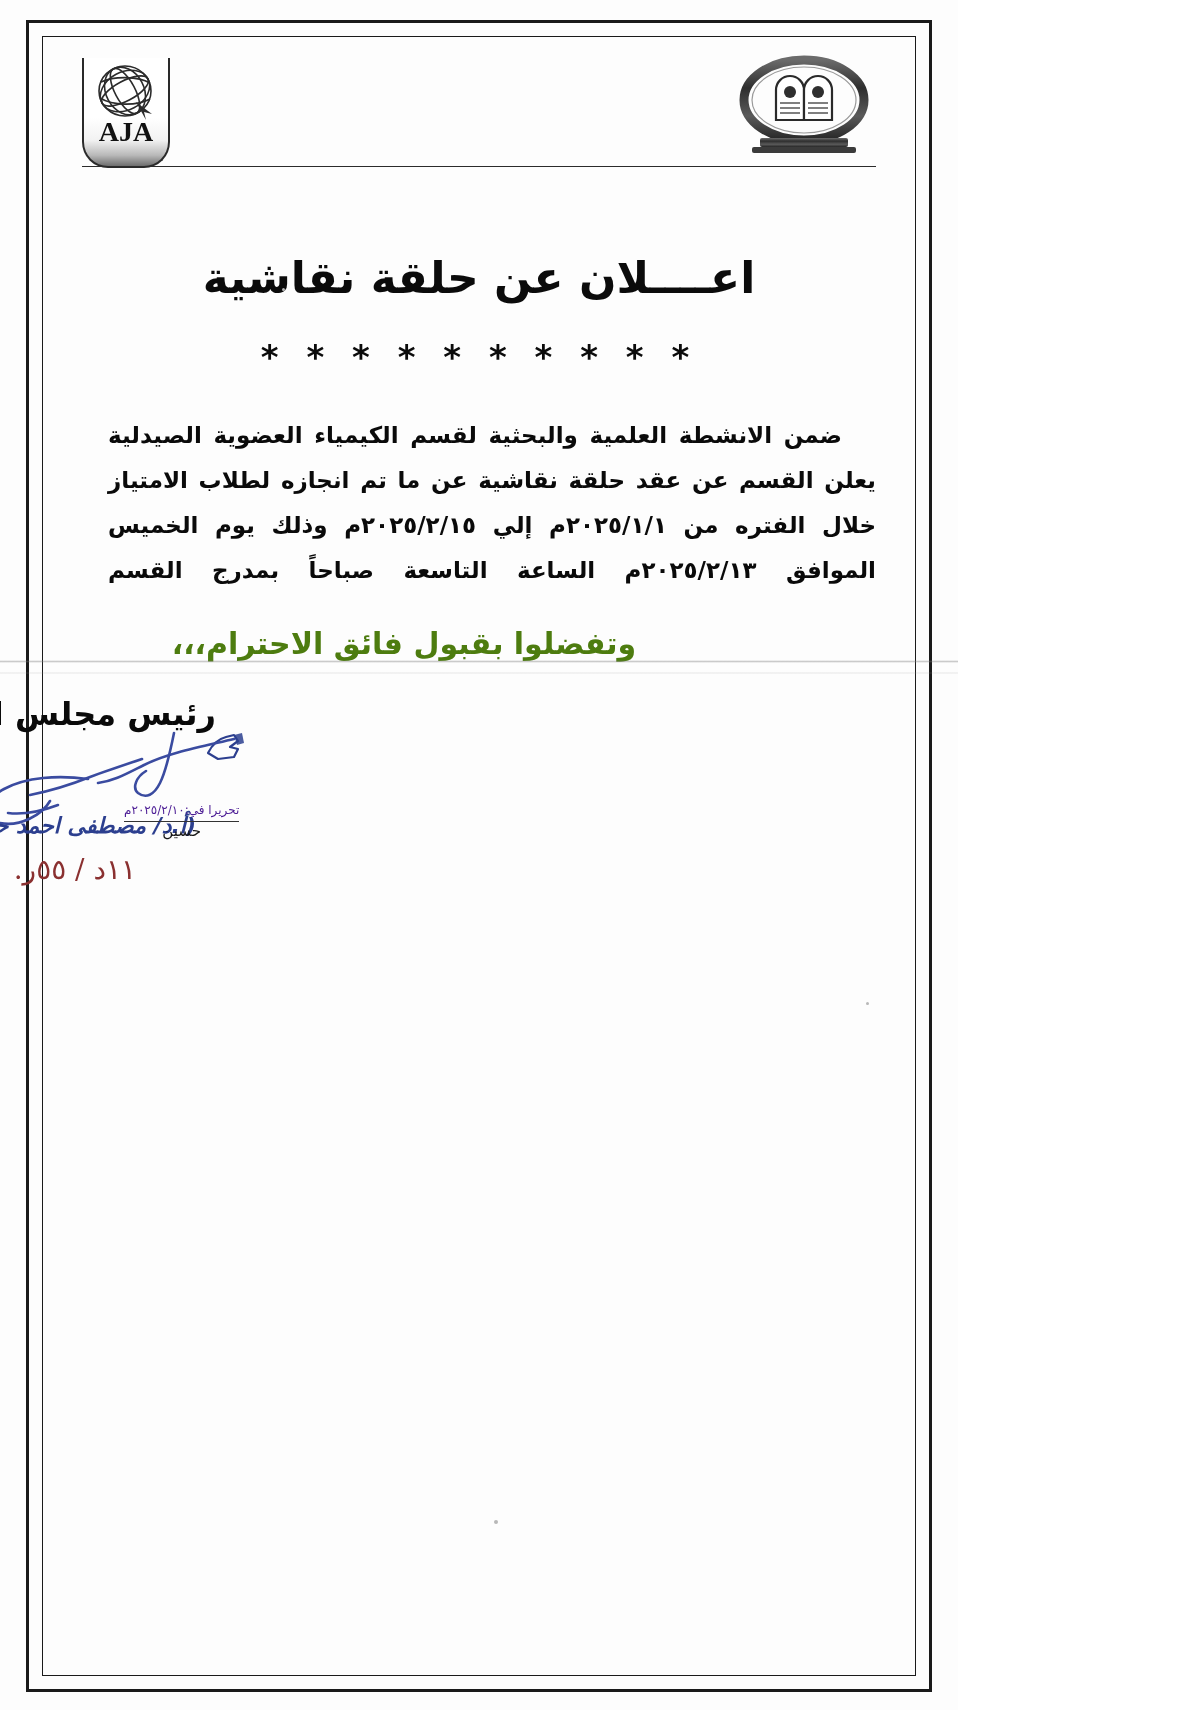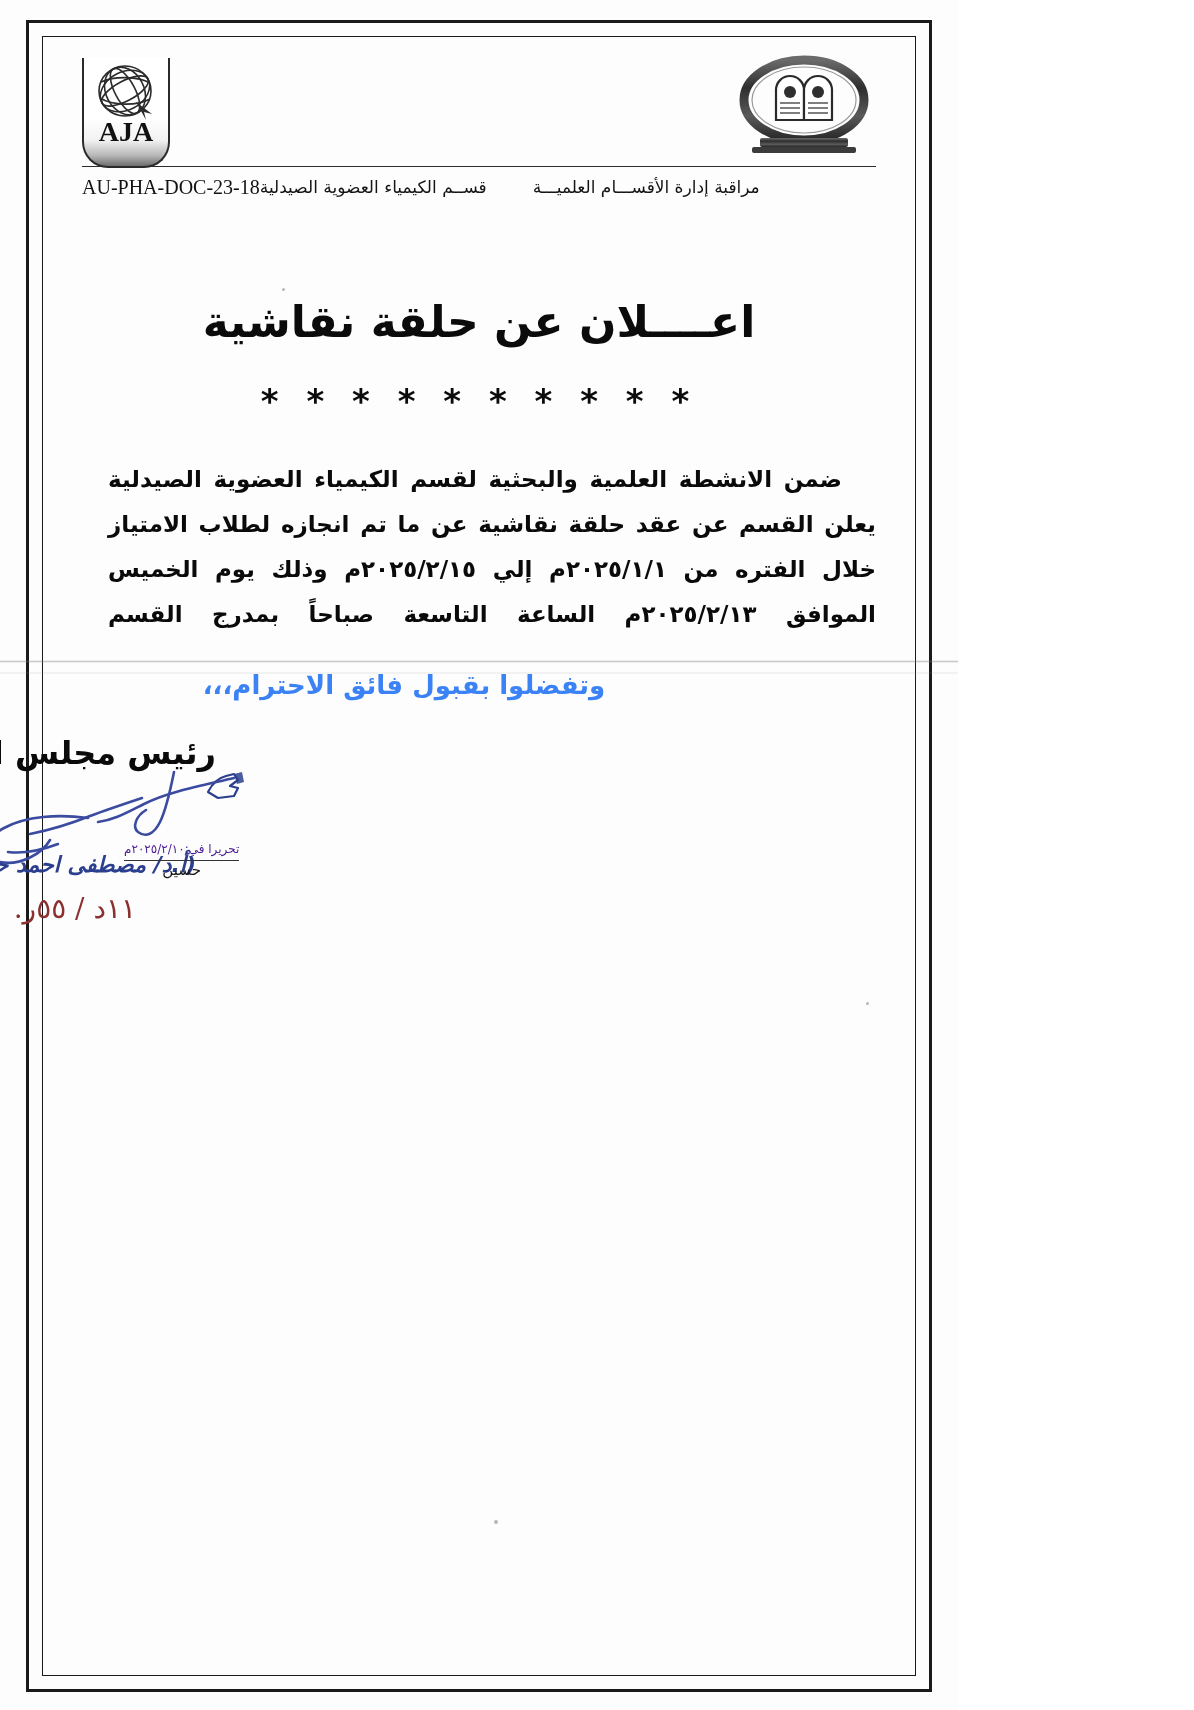--- a/index.html
+++ b/index.html
@@ -148,21 +148,21 @@
     position: relative;
     direction: rtl;
     padding: 0 22px;
   }
 
   .title {
     text-align: center;
     font-size: 44px;
     font-weight: 700;
     color: #0b0b0b;
-    margin-top: 90px;
+    margin-top: 46px;
     letter-spacing: 1px;
   }
 
   .stars {
     text-align: center;
     font-size: 34px;
     font-weight: 700;
     color: #0b0b0b;
     letter-spacing: 8px;
     margin-top: 34px;
@@ -177,23 +177,23 @@
     line-height: 1.95;
     text-align: justify;
     text-align-last: justify;
     text-indent: 34px;
     margin-left: 26px;
   }
 
   .closing {
     margin-top: 34px;
     text-align: center;
-    font-size: 26px;
-    font-weight: 700;
-    color: #3b82f6;
+    font-size: 30px;
+    font-weight: 700;
+    color: #4d7c0f;
     padding-right: 150px;
   }
 
   
   .sig-block {
     position: relative;
     margin-top: 34px;
     height: 210px;
     direction: rtl;
   }
@@ -345,27 +345,20 @@
             <line x1="70" y1="59" x2="90" y2="59"></line>
           </g>
         </g>
 
         <rect x="22" y="84" width="88" height="9" rx="2" fill="url(#metal)"></rect>
         <rect x="14" y="93" width="104" height="6" rx="2" fill="#3b3b3b"></rect>
       </svg>
 
       <div class="header-rule"></div>
 
-      <div class="header-line">
-        <div class="doc-code">AU-PHA-DOC-23-18</div>
-        <div class="header-ar">
-          <span>مراقبة إدارة الأقســـام العلميـــة</span>
-          <span>قســم الكيمياء العضوية الصيدلية</span>
-        </div>
-      </div>
     </div>
 
     <div class="body-area">
 
       <div class="title">اعــــلان عن حلقة نقاشية</div>
 
       <div class="stars">* * * * * * * * * *</div>
 
       <div class="para">ضمن الانشطة العلمية والبحثية لقسم الكيمياء العضوية الصيدلية يعلن القسم عن عقد حلقة نقاشية عن ما تم انجازه لطلاب الامتياز خلال الفتره من ٢٠٢٥/١/١م إلي ٢٠٢٥/٢/١٥م وذلك يوم الخميس الموافق ٢٠٢٥/٢/١٣م الساعة التاسعة صباحاً بمدرج القسم</div>
 

